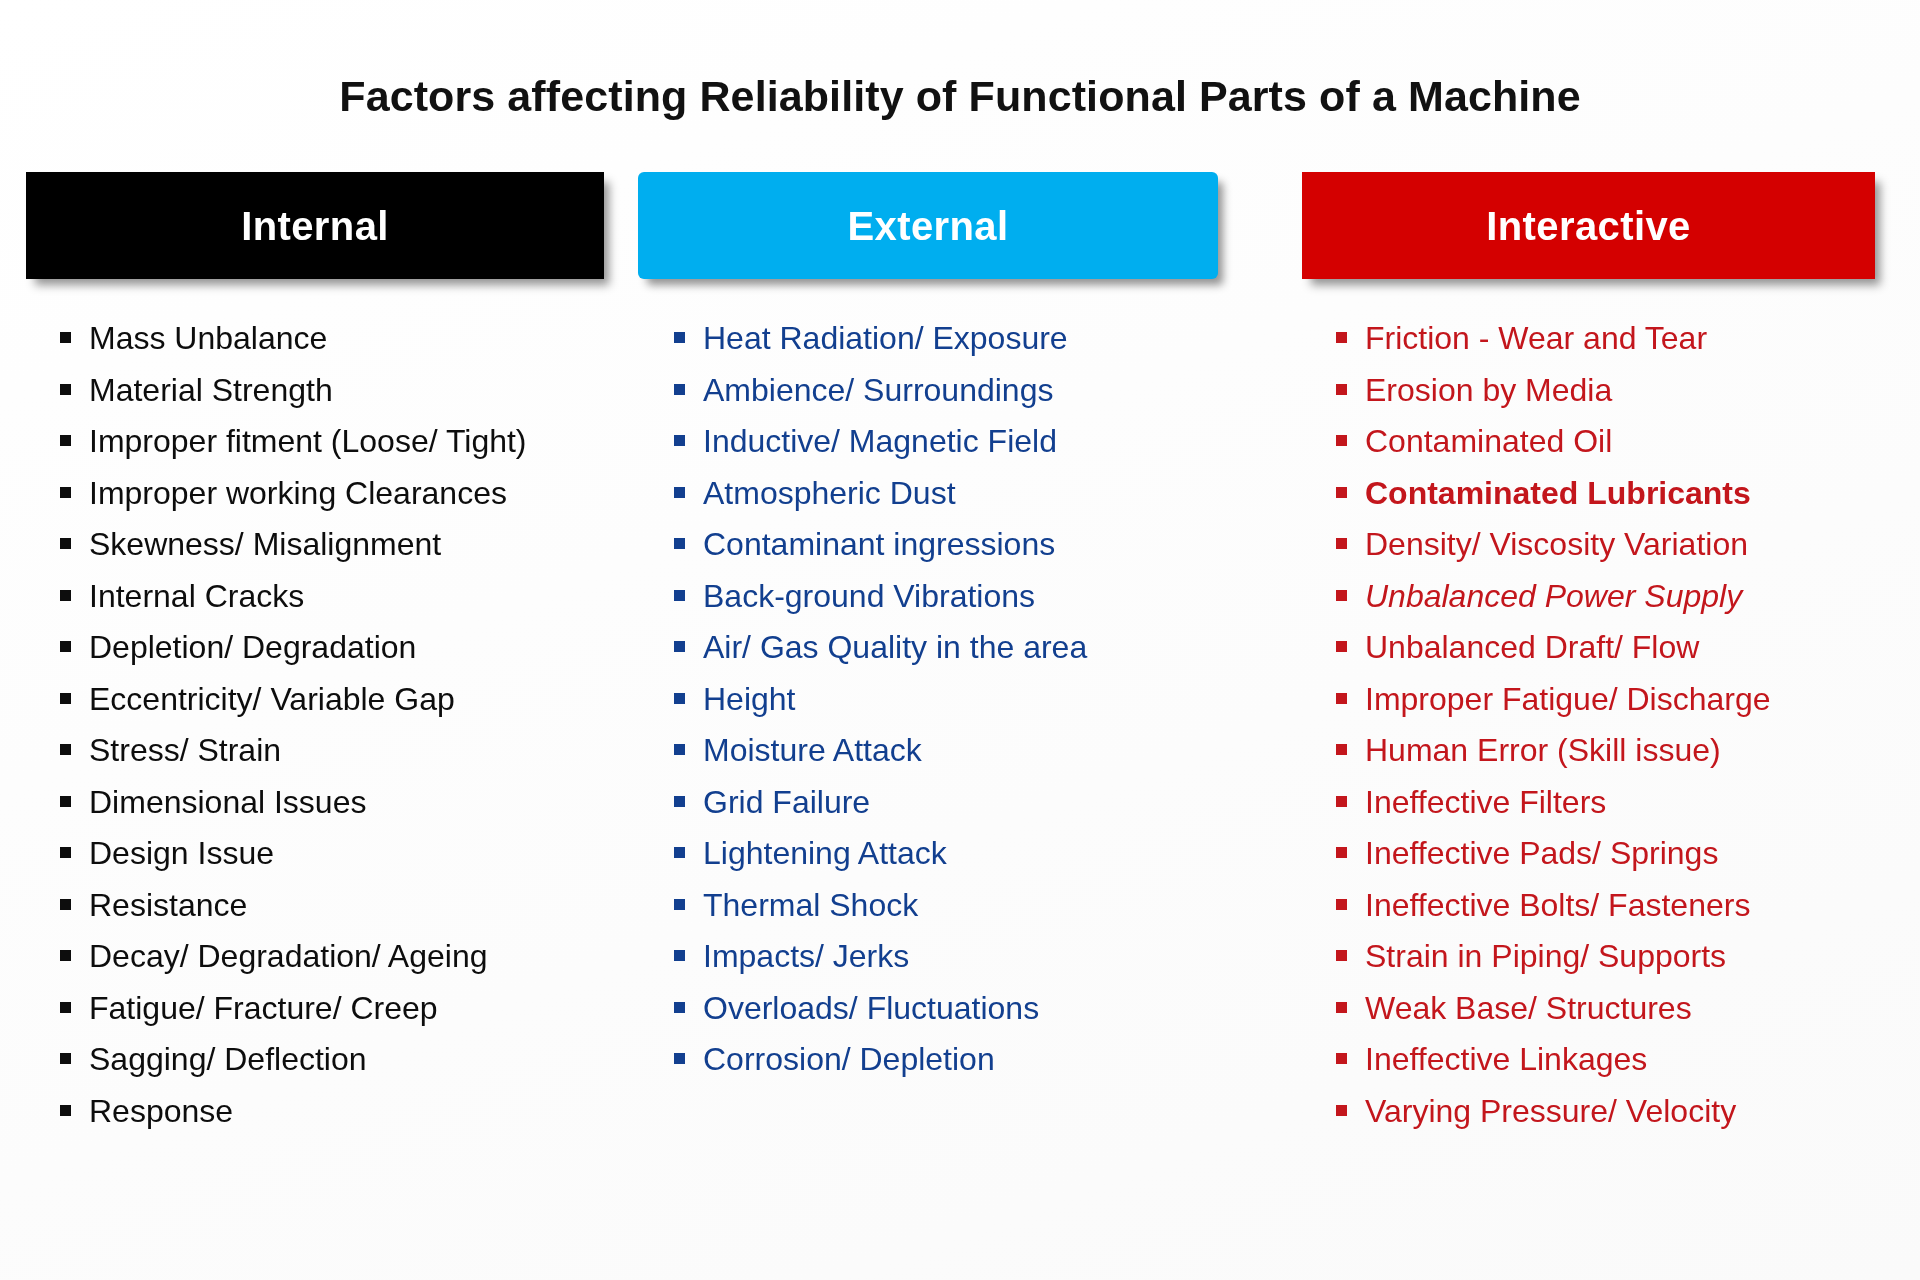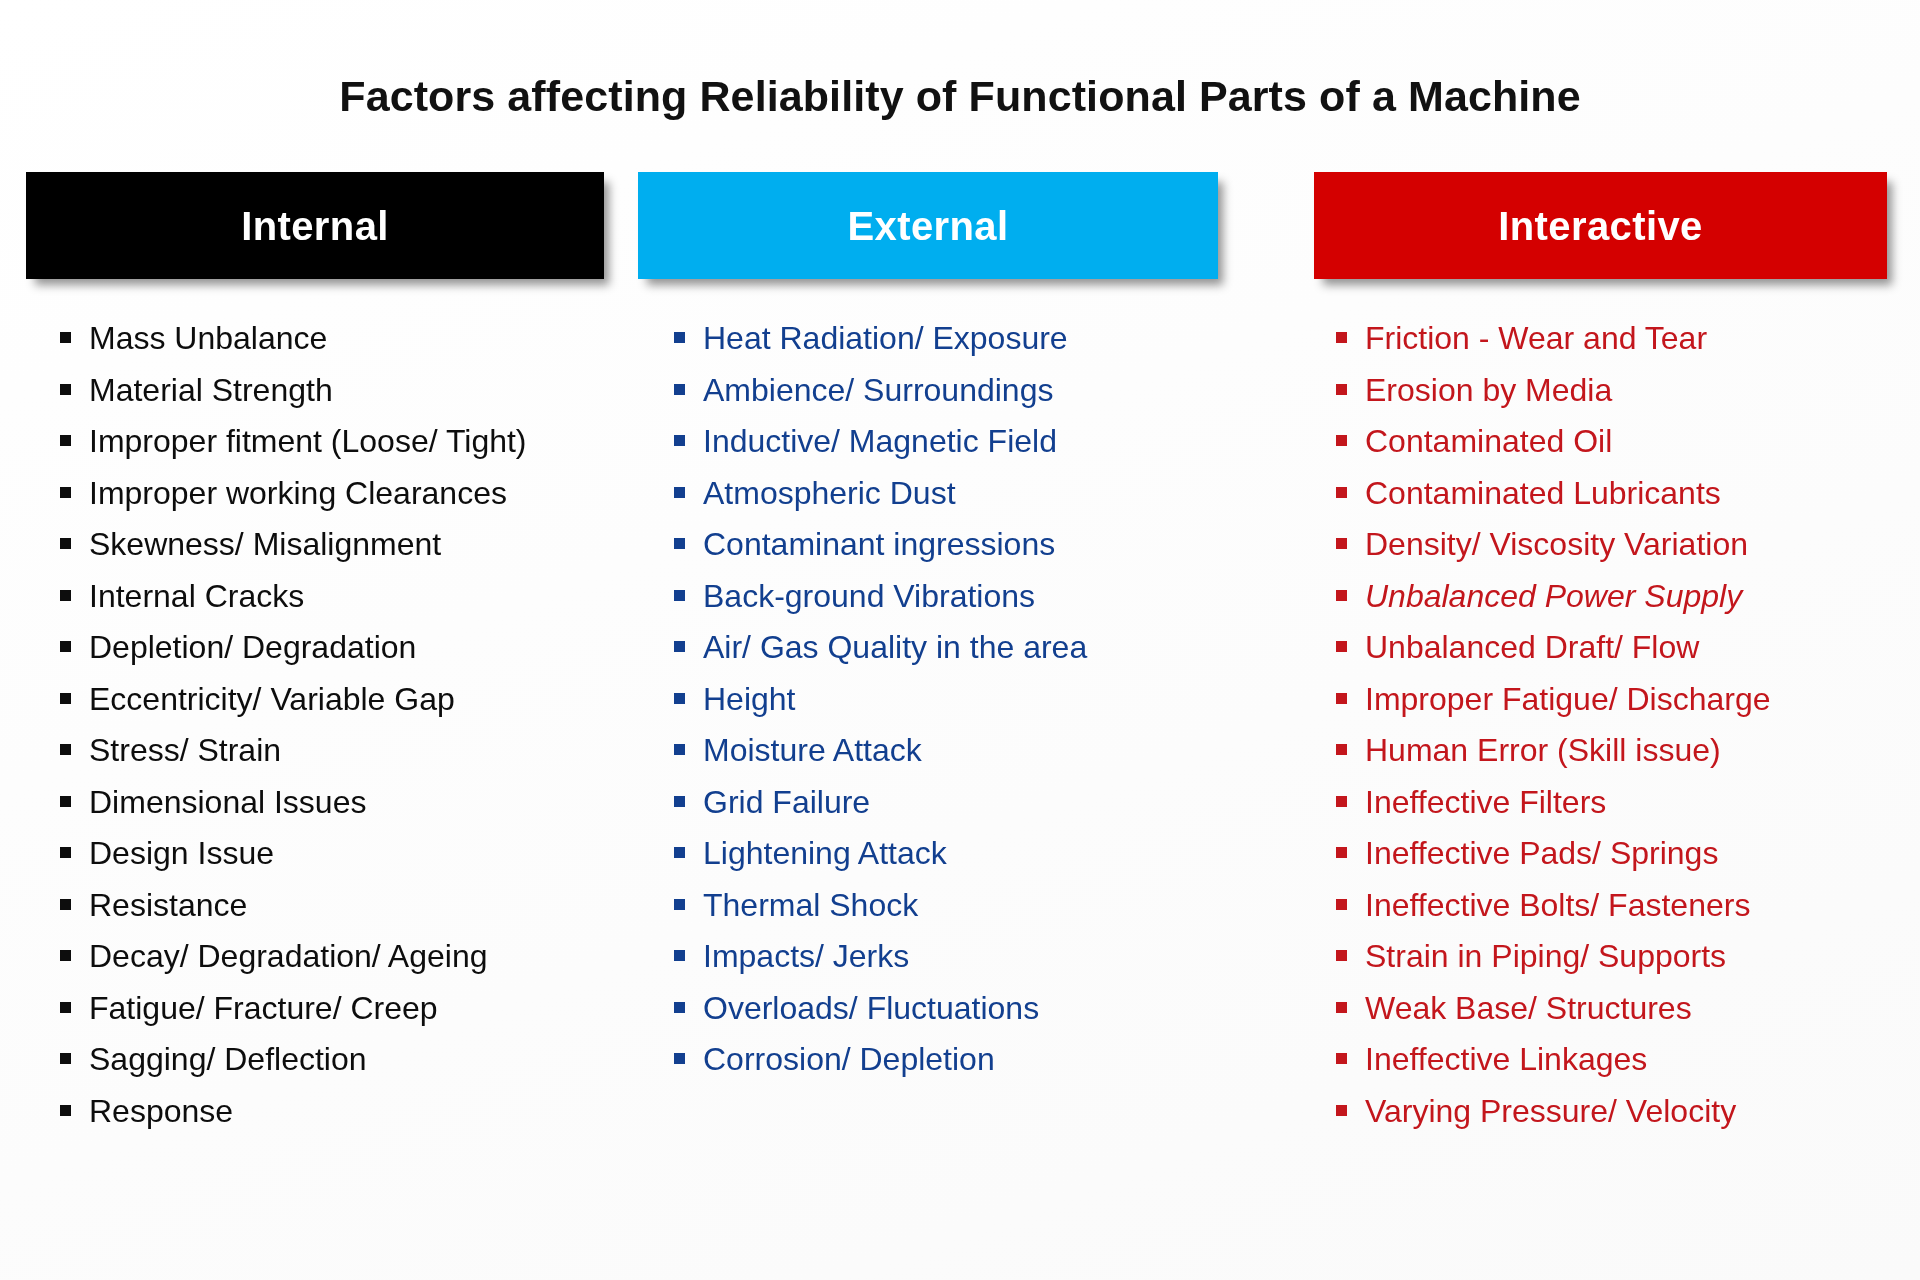--- a/index.html
+++ b/index.html
@@ -62,22 +62,22 @@
   .col-header {
     position: relative;
     height: 107px;
     display: flex;
     align-items: center;
     justify-content: center;
     box-shadow: 7px 8px 9px -2px rgba(0,0,0,0.42);
     margin-bottom: 34px;
   }
   .col-0 .col-header { width: 578px; }
-  .col-1 .col-header { width: 580px; }
-  .col-2 .col-header { width: 573px; margin-left: 12px; }
+  .col-1 .col-header { width: 580px; border-radius: 6px; }
+  .col-2 .col-header { width: 573px; }
 
   .col-header-label {
     font-family: "Liberation Sans", sans-serif;
     font-size: 40px;
     font-weight: bold;
     color: #ffffff;
     letter-spacing: 0.4px;
     line-height: 1;
   }
 
@@ -270,21 +270,21 @@
             <span class="item-text">Friction - Wear and Tear</span>
           </li>
           <li style="color: rgb(195, 22, 28);">
             <span class="bullet" style="background: rgb(195, 22, 28);"></span>
             <span class="item-text">Erosion by Media</span>
           </li>
           <li style="color: rgb(195, 22, 28);">
             <span class="bullet" style="background: rgb(195, 22, 28);"></span>
             <span class="item-text">Contaminated Oil</span>
           </li>
-          <li style="color: rgb(195, 22, 28);">
+          <li style="color: rgb(195, 22, 28); font-weight: bold;">
             <span class="bullet" style="background: rgb(195, 22, 28);"></span>
             <span class="item-text">Contaminated Lubricants</span>
           </li>
           <li style="color: rgb(195, 22, 28);">
             <span class="bullet" style="background: rgb(195, 22, 28);"></span>
             <span class="item-text">Density/ Viscosity Variation</span>
           </li>
           <li style="color: rgb(195, 22, 28); font-style: italic;">
             <span class="bullet" style="background: rgb(195, 22, 28);"></span>
             <span class="item-text">Unbalanced Power Supply</span>

